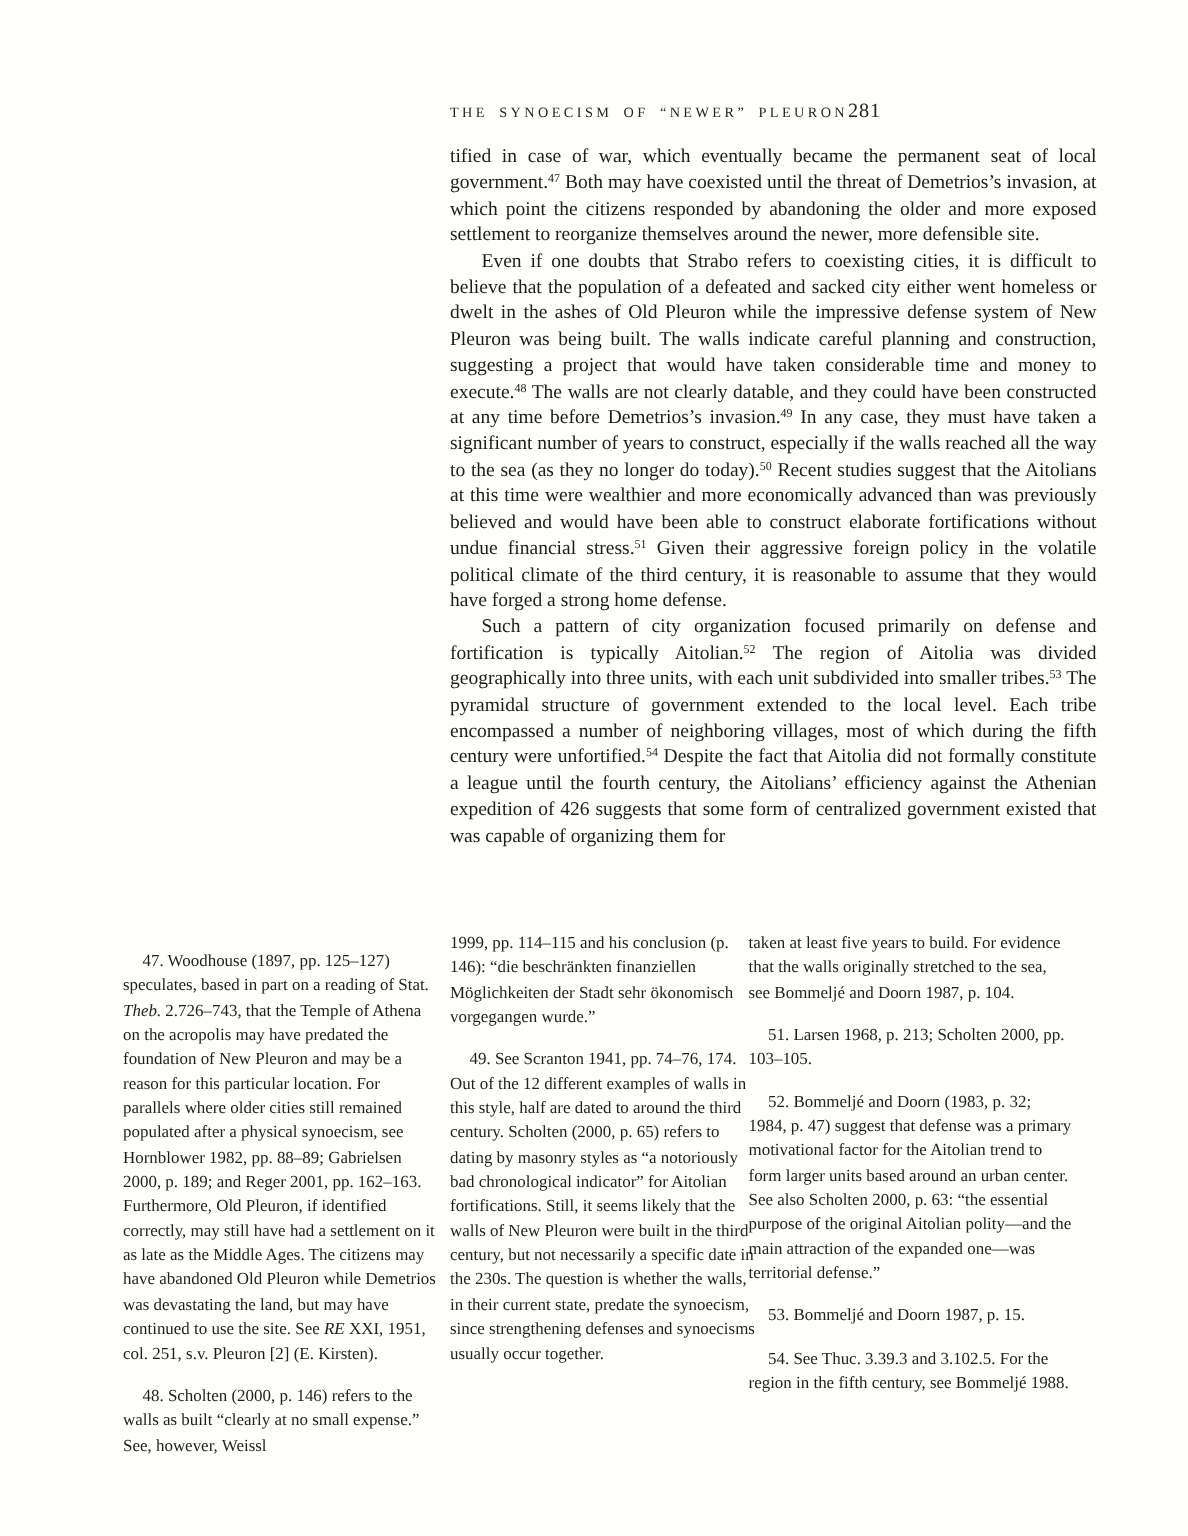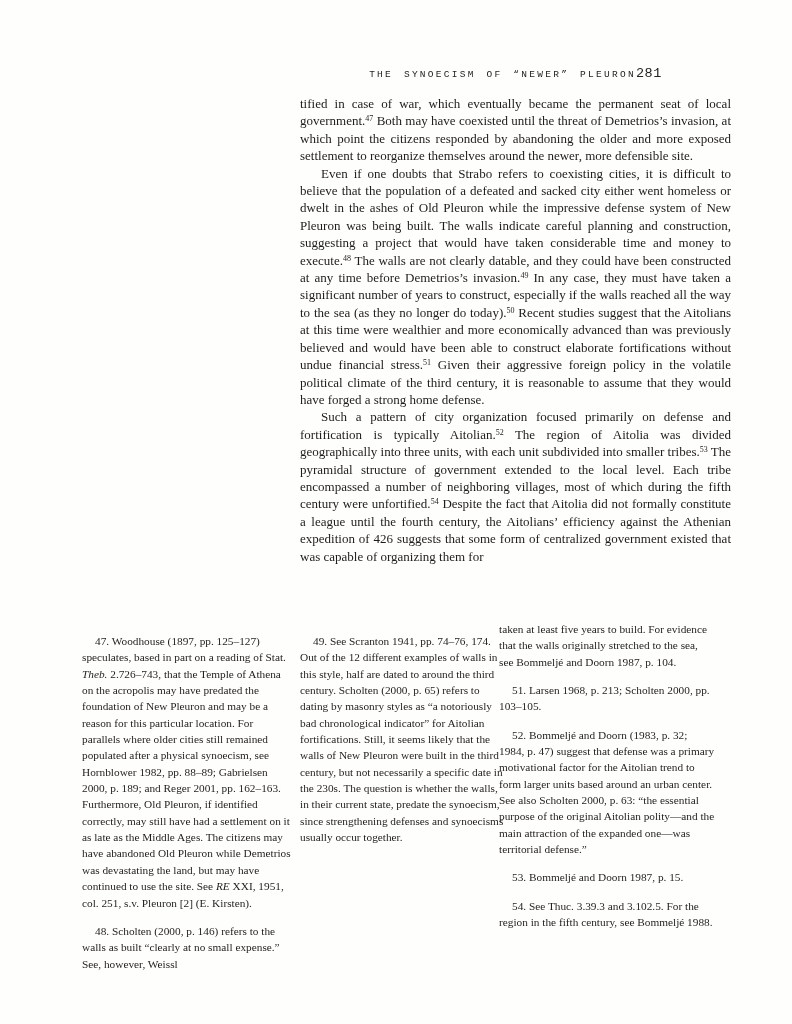--- a/index.html
+++ b/index.html
@@ -17,23 +17,22 @@
     overflow: hidden;
     margin: 0 auto;
   }
   
   .running-head-row {
     position: absolute;
     left: 300px;
     top: 66px;
     width: 431px;
     display: flex;
-    justify-content: center;
+    justify-content: flex-start;
     align-items: baseline;
-    font-family: Liberation Mono, monospace;
   }
   .running-head {
     font-size: 9.5px;
     letter-spacing: 0.24em;
     word-spacing: 0.30em;
     color: #262422;
     white-space: nowrap;
   }
   .page-number {
     font-size: 13.5px;
@@ -111,20 +110,21 @@
       <p class="blk ind">Even if one doubts that Strabo refers to coexisting cities, it is difficult to believe that the population of a defeated and sacked city either went homeless or dwelt in the ashes of Old Pleuron while the impressive defense system of New Pleuron was being built. The walls indicate careful planning and construction, suggesting a project that would have taken considerable time and money to execute.<sup>48</sup> The walls are not clearly datable, and they could have been constructed at any time before Demetrios’s invasion.<sup>49</sup> In any case, they must have taken a significant number of years to construct, especially if the walls reached all the way to the sea (as they no longer do today).<sup>50</sup> Recent studies suggest that the Aitolians at this time were wealthier and more economically advanced than was previously believed and would have been able to construct elaborate fortifications without undue financial stress.<sup>51</sup> Given their aggressive foreign policy in the volatile political climate of the third century, it is reasonable to assume that they would have forged a strong home defense.</p>
       <p class="blk ind">Such a pattern of city organization focused primarily on defense and fortification is typically Aitolian.<sup>52</sup> The region of Aitolia was divided geographically into three units, with each unit subdivided into smaller tribes.<sup>53</sup> The pyramidal structure of government extended to the local level. Each tribe encompassed a number of neighboring villages, most of which during the fifth century were unfortified.<sup>54</sup> Despite the fact that Aitolia did not formally constitute a league until the fourth century, the Aitolians’ efficiency against the Athenian expedition of 426 suggests that some form of centralized government existed that was capable of organizing them for</p>
     </div>
 
   <div class="footnotes">
     <div class="fn-col fn-col-1">
         <p class="blk ind">47. Woodhouse (1897, pp. 125–127) speculates, based in part on a reading of Stat. <em>Theb.</em> 2.726–743, that the Temple of Athena on the acropolis may have predated the foundation of New Pleuron and may be a reason for this particular location. For parallels where older cities still remained populated after a physical synoecism, see Hornblower 1982, pp. 88–89; Gabrielsen 2000, p. 189; and Reger 2001, pp. 162–163. Furthermore, Old Pleuron, if identified correctly, may still have had a settlement on it as late as the Middle Ages. The citizens may have abandoned Old Pleuron while Demetrios was devastating the land, but may have continued to use the site. See <em>RE</em> XXI, 1951, col. 251, s.v. Pleuron [2] (E. Kirsten).</p>
         <p class="blk ind">48. Scholten (2000, p. 146) refers to the walls as built “clearly at no small expense.” See, however, Weissl</p>
       </div>
     <div class="fn-col fn-col-2">
+        <p class="blk">1999, pp. 114–115 and his conclusion (p. 146): “die beschränkten finanziellen Möglichkeiten der Stadt sehr ökonomisch vorgegangen wurde.”</p>
         <p class="blk ind">49. See Scranton 1941, pp. 74–76, 174. Out of the 12 different examples of walls in this style, half are dated to around the third century. Scholten (2000, p. 65) refers to dating by masonry styles as “a notoriously bad chronological indicator” for Aitolian fortifications. Still, it seems likely that the walls of New Pleuron were built in the third century, but not necessarily a specific date in the 230s. The question is whether the walls, in their current state, predate the synoecism, since strengthening defenses and synoecisms usually occur together.</p>
       </div>
     <div class="fn-col fn-col-3">
         <p class="blk">taken at least five years to build. For evidence that the walls originally stretched to the sea, see Bommeljé and Doorn 1987, p. 104.</p>
         <p class="blk ind">51. Larsen 1968, p. 213; Scholten 2000, pp. 103–105.</p>
         <p class="blk ind">52. Bommeljé and Doorn (1983, p. 32; 1984, p. 47) suggest that defense was a primary motivational factor for the Aitolian trend to form larger units based around an urban center. See also Scholten 2000, p. 63: “the essential purpose of the original Aitolian polity—and the main attraction of the expanded one—was territorial defense.”</p>
         <p class="blk ind">53. Bommeljé and Doorn 1987, p. 15.</p>
         <p class="blk ind">54. See Thuc. 3.39.3 and 3.102.5. For the region in the fifth century, see Bommeljé 1988.</p>
       </div>
   </div>

